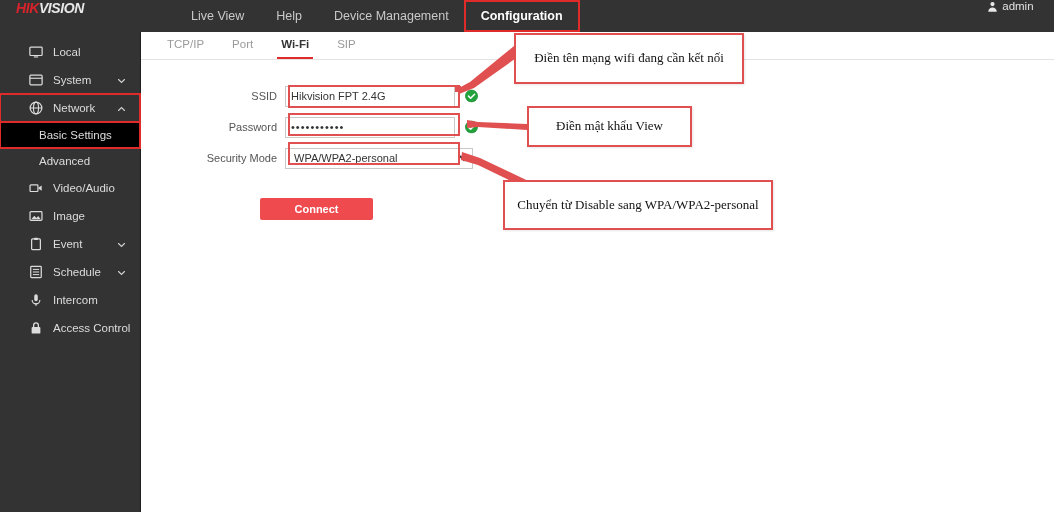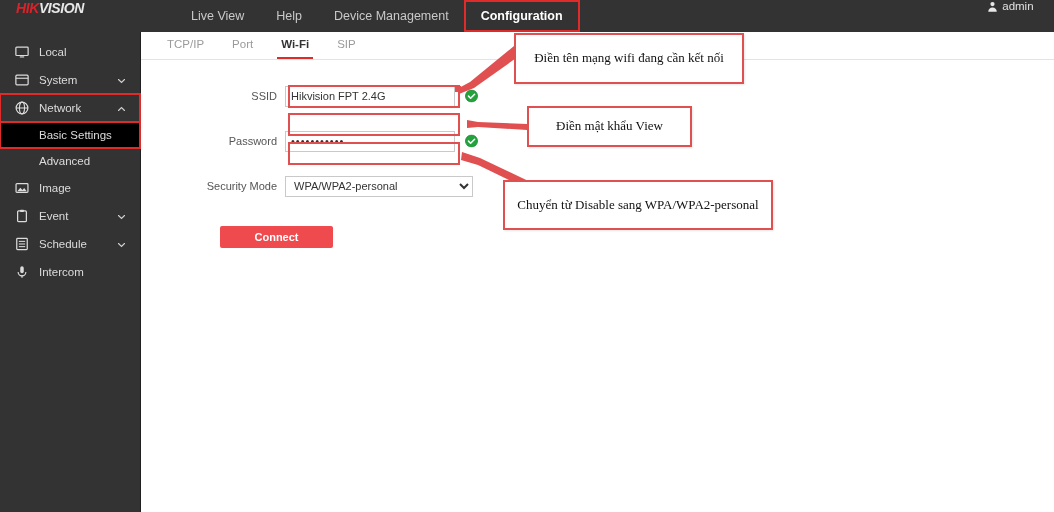--- a/index.html
+++ b/index.html
@@ -56,21 +56,21 @@
   .hr-item svg { display:block; }
 
   
   .sidebar {
     position:absolute; left:0; top:32px; width:141px; height:480px;
     background:#333333;
     border-right:1px solid #1f1f1f;
   }
   .side-item {
     display:flex; align-items:center;
-    height:28px; padding-left:14px;
+    height:28px; padding-left:28px;
     color:#dcdcdc; font-size:11.5px;
     cursor:pointer; position:relative;
   }
   .side-item .si-ic {
     width:16px; height:16px; margin-right:9px;
     display:flex; align-items:center; justify-content:center;
     flex:0 0 16px;
   }
   .side-item .si-lbl { white-space:nowrap; }
   .side-item .chev {
@@ -108,21 +108,21 @@
     content:""; position:absolute; left:10px; right:10px; bottom:0;
     height:2px; background:#e02b2b;
   }
 
   
   .form { position:relative; padding-top:22px; }
   .frow {
     display:flex; align-items:center;
     height:28px; margin-bottom:0;
   }
-  .frow + .frow { margin-top:17px; }
+  .frow + .frow { margin-top:3px; }
   .flabel {
     width:144px; text-align:right; padding-right:8px;
     font-size:11px; color:#555; white-space:nowrap;
   }
   .fctl { position:relative; }
   .txtinput {
     width:170px; height:21px;
     border:1px solid #c9c9c9;
     background:#fff; font-size:11px; color:#333;
     padding:0 5px; outline:none;
@@ -133,21 +133,21 @@
     width:188px; height:21px;
     border:1px solid #c9c9c9; background:#fff;
     font-size:11px; color:#333; padding:0 4px;
     font-family:"Liberation Sans", sans-serif;
   }
   .okdot {
     position:absolute; left:180px; top:50%;
     transform:translateY(-50%);
     width:13px; height:13px;
   }
-  .btnrow { margin-top:26px; padding-left:79px; }
+  .btnrow { margin-top:26px; padding-left:119px; }
   .connect-btn {
     width:113px; height:22px;
     background:#ef4b4f; border:none; border-radius:2px;
     color:#ffffff; font-size:11px; font-weight:bold;
     cursor:pointer; font-family:"Liberation Sans", sans-serif;
   }
 
   
   .overlay {
     position:absolute; left:0; top:0;
@@ -262,20 +262,29 @@
   </div>
 
   <div class="side-item sub active highlight-box">
     <span class="si-lbl">Basic Settings</span>
   </div>
 
   <div class="side-item sub">
     <span class="si-lbl">Advanced</span>
   </div>
 
+  <div class="side-item">
+    <span class="si-ic">
+      <svg width="14" height="14" viewBox="0 0 16 16">
+          <rect x="1.2" y="4.5" width="9" height="7.5" rx="1" fill="none" stroke="#dcdcdc" stroke-width="1.4"></rect>
+          <path d="M11 7.5l3.5-2.3v6l-3.5-2.3z" fill="#dcdcdc"></path>
+        </svg>
+    </span>
+    <span class="si-lbl">Video/Audio</span>
+  </div>
 
   <div class="side-item">
     <span class="si-ic">
       <svg width="14" height="14" viewBox="0 0 16 16">
           <rect x="1.2" y="3" width="13.6" height="10" rx="1" fill="none" stroke="#dcdcdc" stroke-width="1.4"></rect>
           <path d="M2.6 11.6l3.5-3.9 2.4 2.6 2-2.2 2.9 3.5z" fill="#dcdcdc"></path>
         </svg>
     </span>
     <span class="si-lbl">Image</span>
   </div>
@@ -316,20 +325,29 @@
     <span class="si-ic">
       <svg width="14" height="14" viewBox="0 0 16 16">
           <rect x="6" y="1.4" width="4" height="8" rx="2" fill="#dcdcdc"></rect>
           <path d="M3.6 8.1a4.4 4.4 0 0 0 8.8 0" fill="none" stroke="#dcdcdc" stroke-width="1.3"></path>
           <rect x="7.3" y="11.6" width="1.4" height="3" fill="#dcdcdc"></rect>
         </svg>
     </span>
     <span class="si-lbl">Intercom</span>
   </div>
 
+  <div class="side-item">
+    <span class="si-ic">
+      <svg width="14" height="14" viewBox="0 0 16 16">
+          <rect x="3" y="6.8" width="10" height="7.6" rx="1.1" fill="#dcdcdc"></rect>
+          <path d="M5.3 6.8V4.9a2.7 2.7 0 0 1 5.4 0v1.9" fill="none" stroke="#dcdcdc" stroke-width="1.5"></path>
+        </svg>
+    </span>
+    <span class="si-lbl">Access Control</span>
+  </div>
 </div>
 
 <div class="main">
   <div class="tabs">
     <div class="tab">TCP/IP</div>
     <div class="tab">Port</div>
     <div class="tab active">Wi-Fi</div>
     <div class="tab">SIP</div>
   </div>
 

